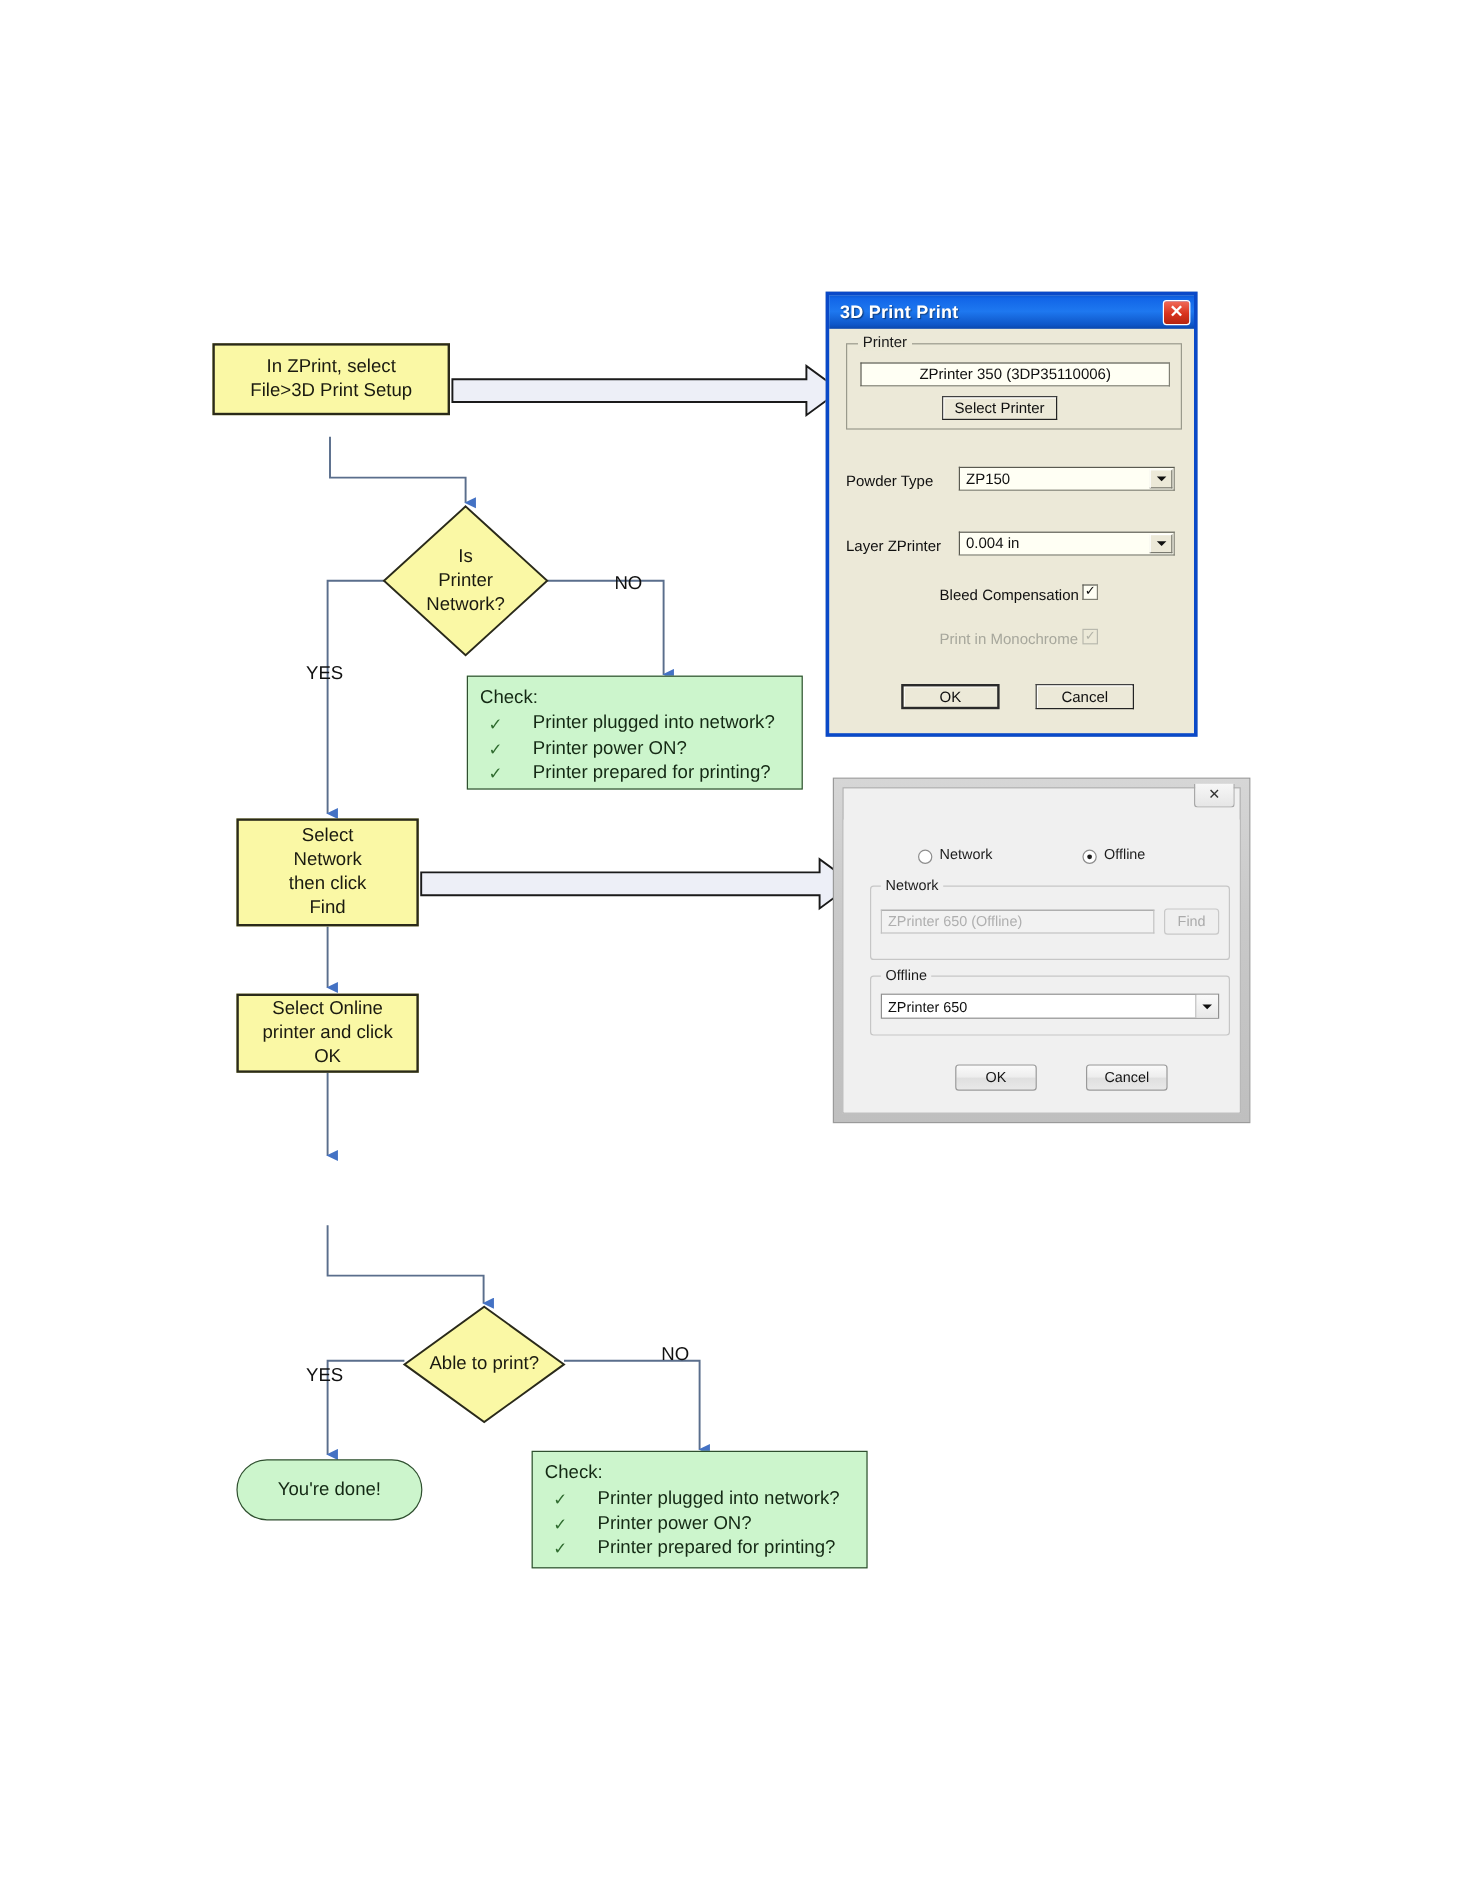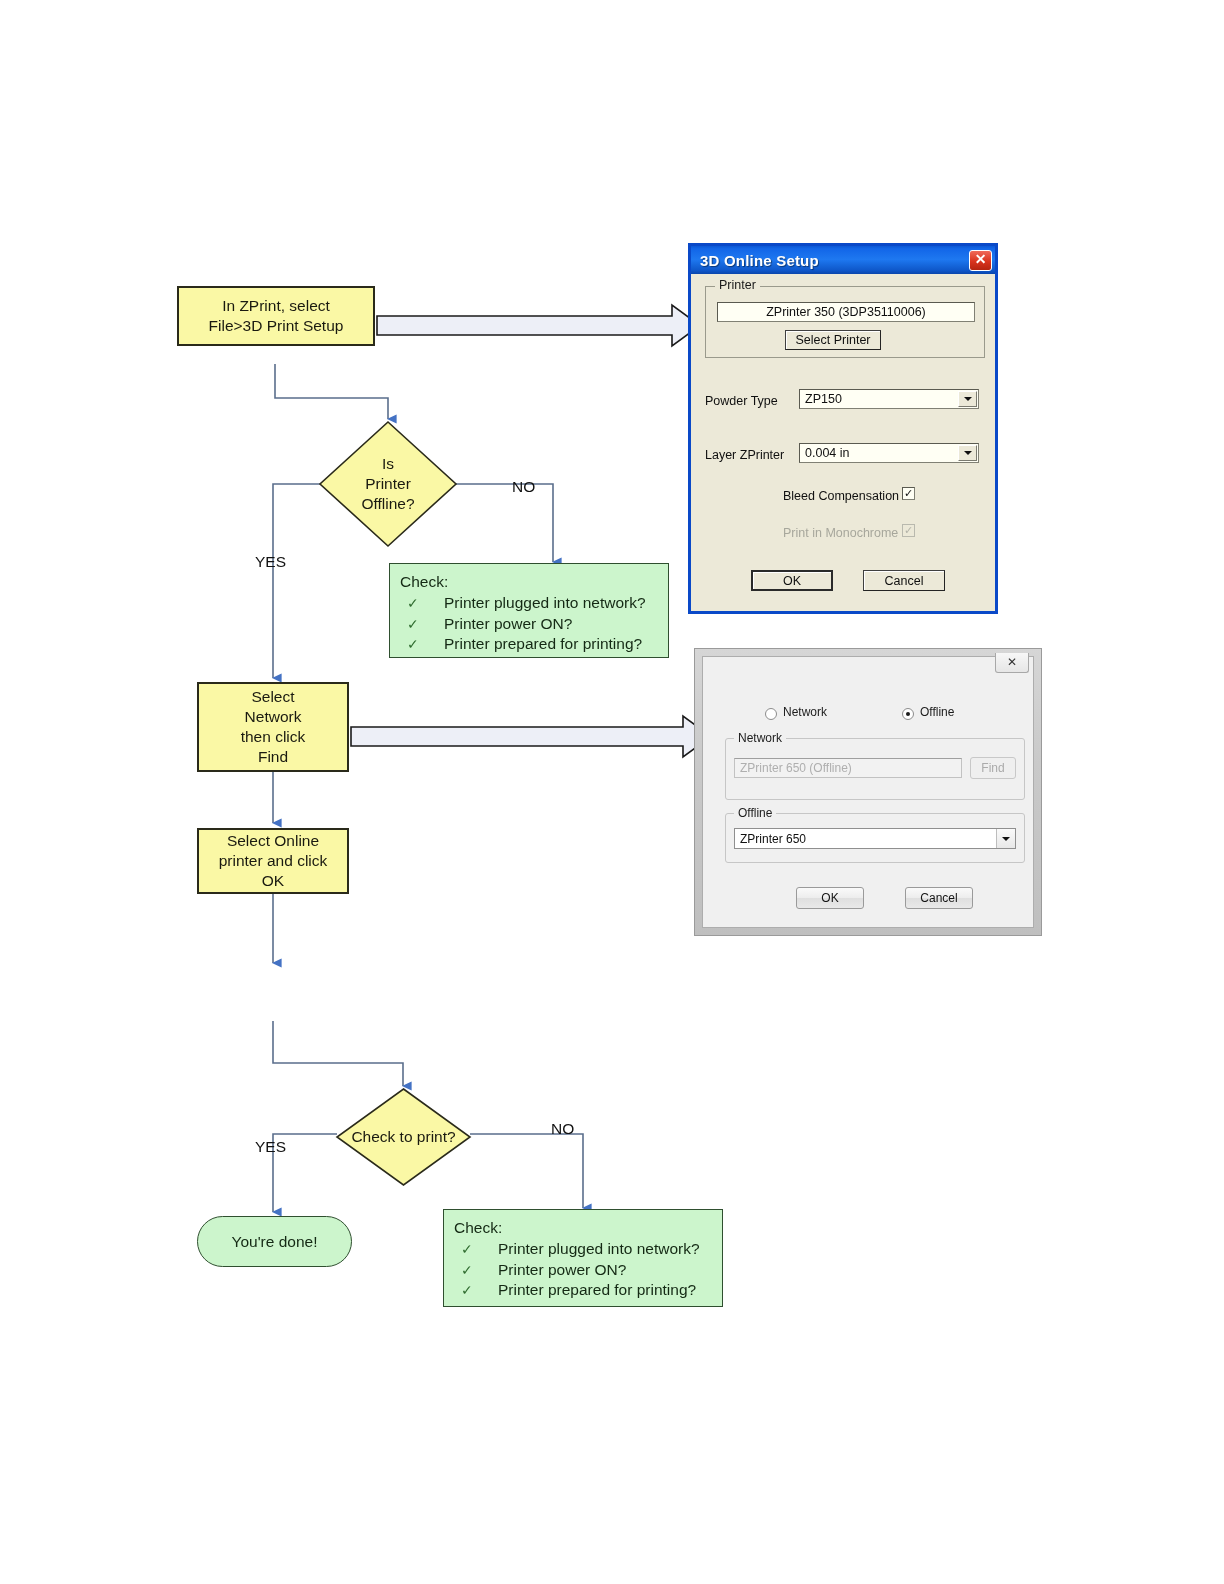--- a/index.html
+++ b/index.html
@@ -168,21 +168,21 @@
   </div>
 
   <div class="diamond-wrap" style="left:318px;top:420px;width:140px;height:128px;">
     <svg width="140" height="128">
       <polygon points="70,2 138,64 70,126 2,64" fill="#FAF8A5" stroke="#2A2A1A" stroke-width="1.6"></polygon>
     </svg>
     <div class="diamond-label">
       <div>
         <span>Is</span><br>
         <span>Printer</span><br>
-        <span>Offline?</span>
+        <span>Network?</span>
       </div>
     </div>
   </div>
 
   <div class="edge-label" style="left:512px;top:478px;">NO</div>
   <div class="edge-label" style="left:255px;top:553px;">YES</div>
 
   <div class="checkbox-note" style="left:389px;top:563px;width:280px;height:95px;">
     <div class="cktitle">Check:</div>
     <ul>
@@ -217,21 +217,21 @@
       <span>OK</span>
     </div>
   </div>
 
 
   <div class="diamond-wrap" style="left:335px;top:1087px;width:137px;height:100px;">
     <svg width="137" height="100">
       <polygon points="68.5,2 135,50 68.5,98 2,50" fill="#FAF8A5" stroke="#2A2A1A" stroke-width="1.6"></polygon>
     </svg>
     <div class="diamond-label">
-      <div><span>Check to print?</span></div>
+      <div><span>Able to print?</span></div>
     </div>
   </div>
 
   <div class="edge-label" style="left:551px;top:1120px;">NO</div>
   <div class="edge-label" style="left:255px;top:1138px;">YES</div>
 
   <div class="terminator" style="left:197px;top:1216px;width:155px;height:51px;">
     <span>You're done!</span>
   </div>
 
@@ -248,21 +248,21 @@
       </li>
       <li>
         <span class="tick">✓</span>
         <span>Printer prepared for printing?</span>
       </li>
     </ul>
   </div>
 
   <div class="xpdlg" style="left:688px;top:243px;width:310px;height:371px;">
     <div class="tbar">
-      <div class="ttl">3D Online Setup</div>
+      <div class="ttl">3D Print Print</div>
       <div class="xpclose">✕</div>
     </div>
     <div class="xpbody">
 
       <div class="grp" style="left:14px;top:12px;width:280px;height:72px;">
         <span class="lg">Printer</span>
       </div>
       <div class="txtfield ctr" style="left:26px;top:28px;width:258px;height:20px;">ZPrinter 350 (3DP35110006)</div>
       <div class="btn" style="left:94px;top:56px;width:96px;height:20px;">Select Printer</div>
 

